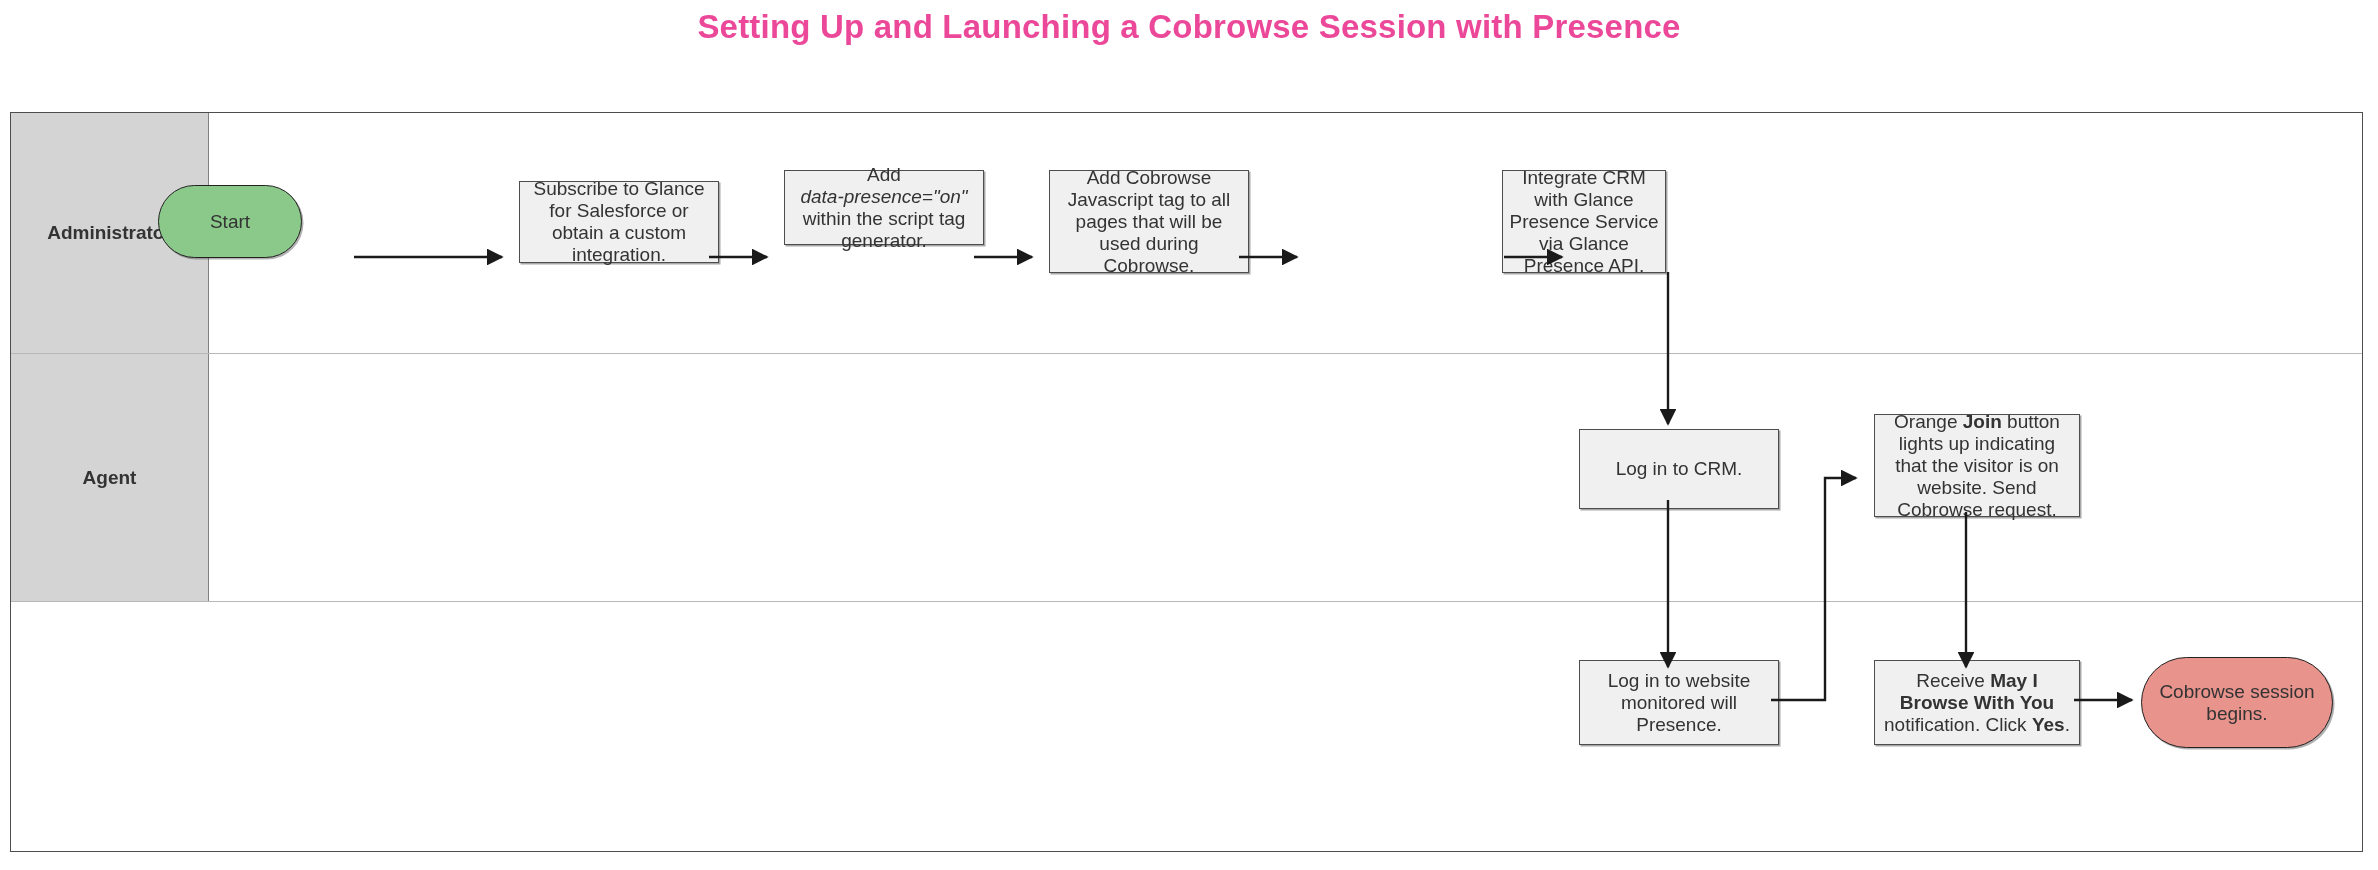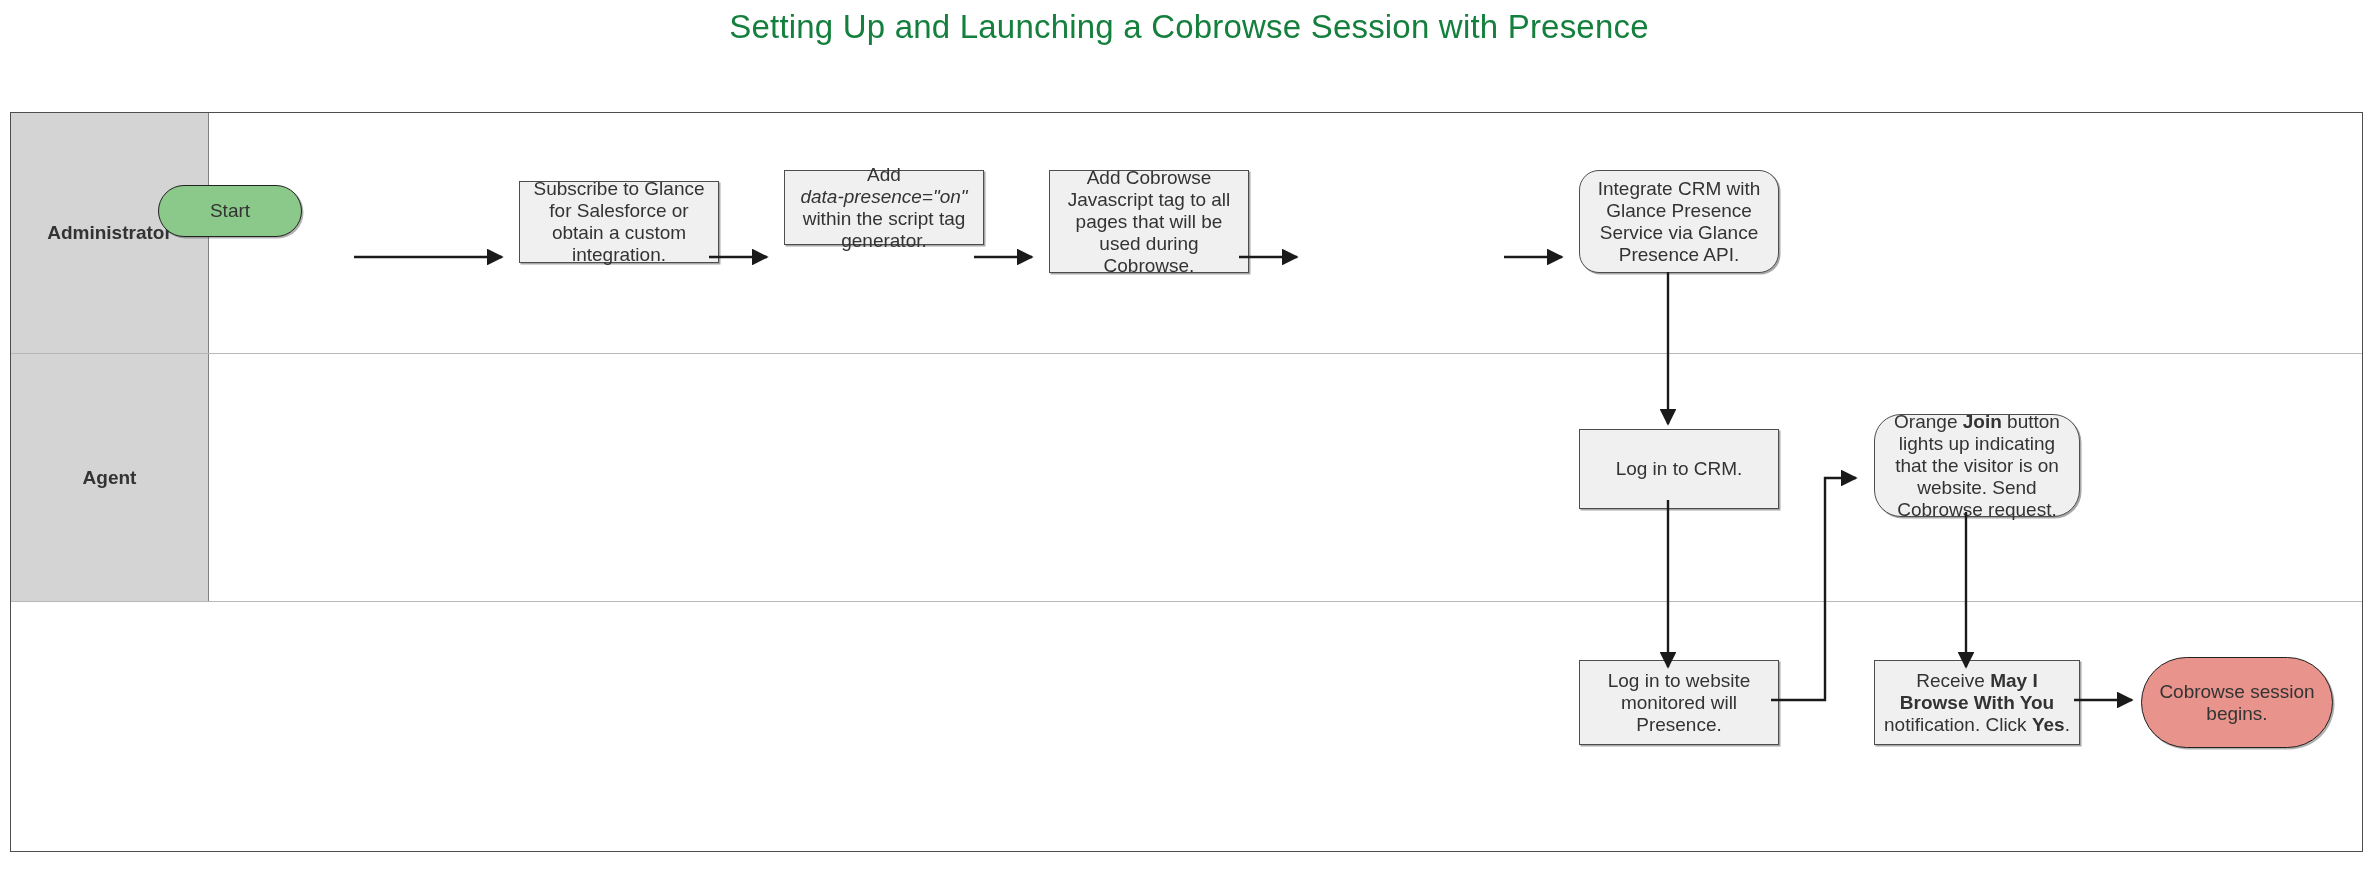--- a/index.html
+++ b/index.html
@@ -16,22 +16,22 @@
   }
 
   
   #diagram-title {
     position: absolute;
     left: 0;
     top: 8px;
     width: 2378px;
     text-align: center;
     font-size: 33px;
-    color: #15803d;
-    font-weight: 400;
+    color: #ec4899;
+    font-weight: 700;
     letter-spacing: 0.2px;
     white-space: nowrap;
   }
 
   
   #pool {
     position: absolute;
     left: 10px;
     top: 112px;
     width: 2353px;
@@ -117,55 +117,55 @@
 <div id="diagram-title">Setting Up and Launching a Cobrowse Session with Presence</div>
 
 <div id="pool">
 
   <div class="lane" style="top:0; height:240px;">
     <div class="lane-header">
       <span>Administrator</span>
     </div>
     <div class="lane-body">
 
-      <div class="node node-terminator node-start" style="left:-51px; top:72px; width:144px; height:52px;">
+      <div class="node node-terminator node-start" style="left:-51px; top:72px; width:144px; height:73px;">
         <span class="node-inner">Start</span>
       </div>
 
       <div class="node node-process" style="left:310px; top:68px; width:200px; height:82px;">
         <span class="node-inner">Subscribe to Glance for Salesforce or obtain a custom integration.</span>
       </div>
 
       <div class="node node-process" style="left:575px; top:57px; width:200px; height:75px;">
         <span class="node-inner">Add<br><i>data-presence="on"</i><br>within the script tag generator.</span>
       </div>
 
       <div class="node node-process" style="left:840px; top:57px; width:200px; height:103px;">
         <span class="node-inner">Add Cobrowse Javascript tag to all pages that will be used during Cobrowse.</span>
       </div>
 
 
-      <div class="node node-process" style="left:1370px; top:57px; width:200px; height:103px;border-radius:20px;">
+      <div class="node node-process" style="left:1293px; top:57px; width:164px; height:103px;">
         <span class="node-inner">Integrate CRM with Glance Presence Service via Glance Presence API.</span>
       </div>
 
     </div>
   </div>
 
   <div class="lane lane-divider-top" style="top:240px; height:248px;">
     <div class="lane-header">
       <span>Agent</span>
     </div>
     <div class="lane-body">
 
       <div class="node node-process" style="left:1370px; top:75px; width:200px; height:80px;">
         <span class="node-inner">Log in to CRM.</span>
       </div>
 
-      <div class="node node-process" style="left:1665px; top:60px; width:206px; height:103px;border-radius:27px;">
+      <div class="node node-process" style="left:1665px; top:60px; width:206px; height:103px;">
         <span class="node-inner">Orange <b>Join</b> button lights up indicating that the visitor is on website. Send Cobrowse request.</span>
       </div>
 
     </div>
   </div>
 
   <div class="lane lane-divider-top" style="top:488px; height:252px;">
     <div class="lane-body">
 
       <div class="node node-process" style="left:1370px; top:58px; width:200px; height:85px;">

